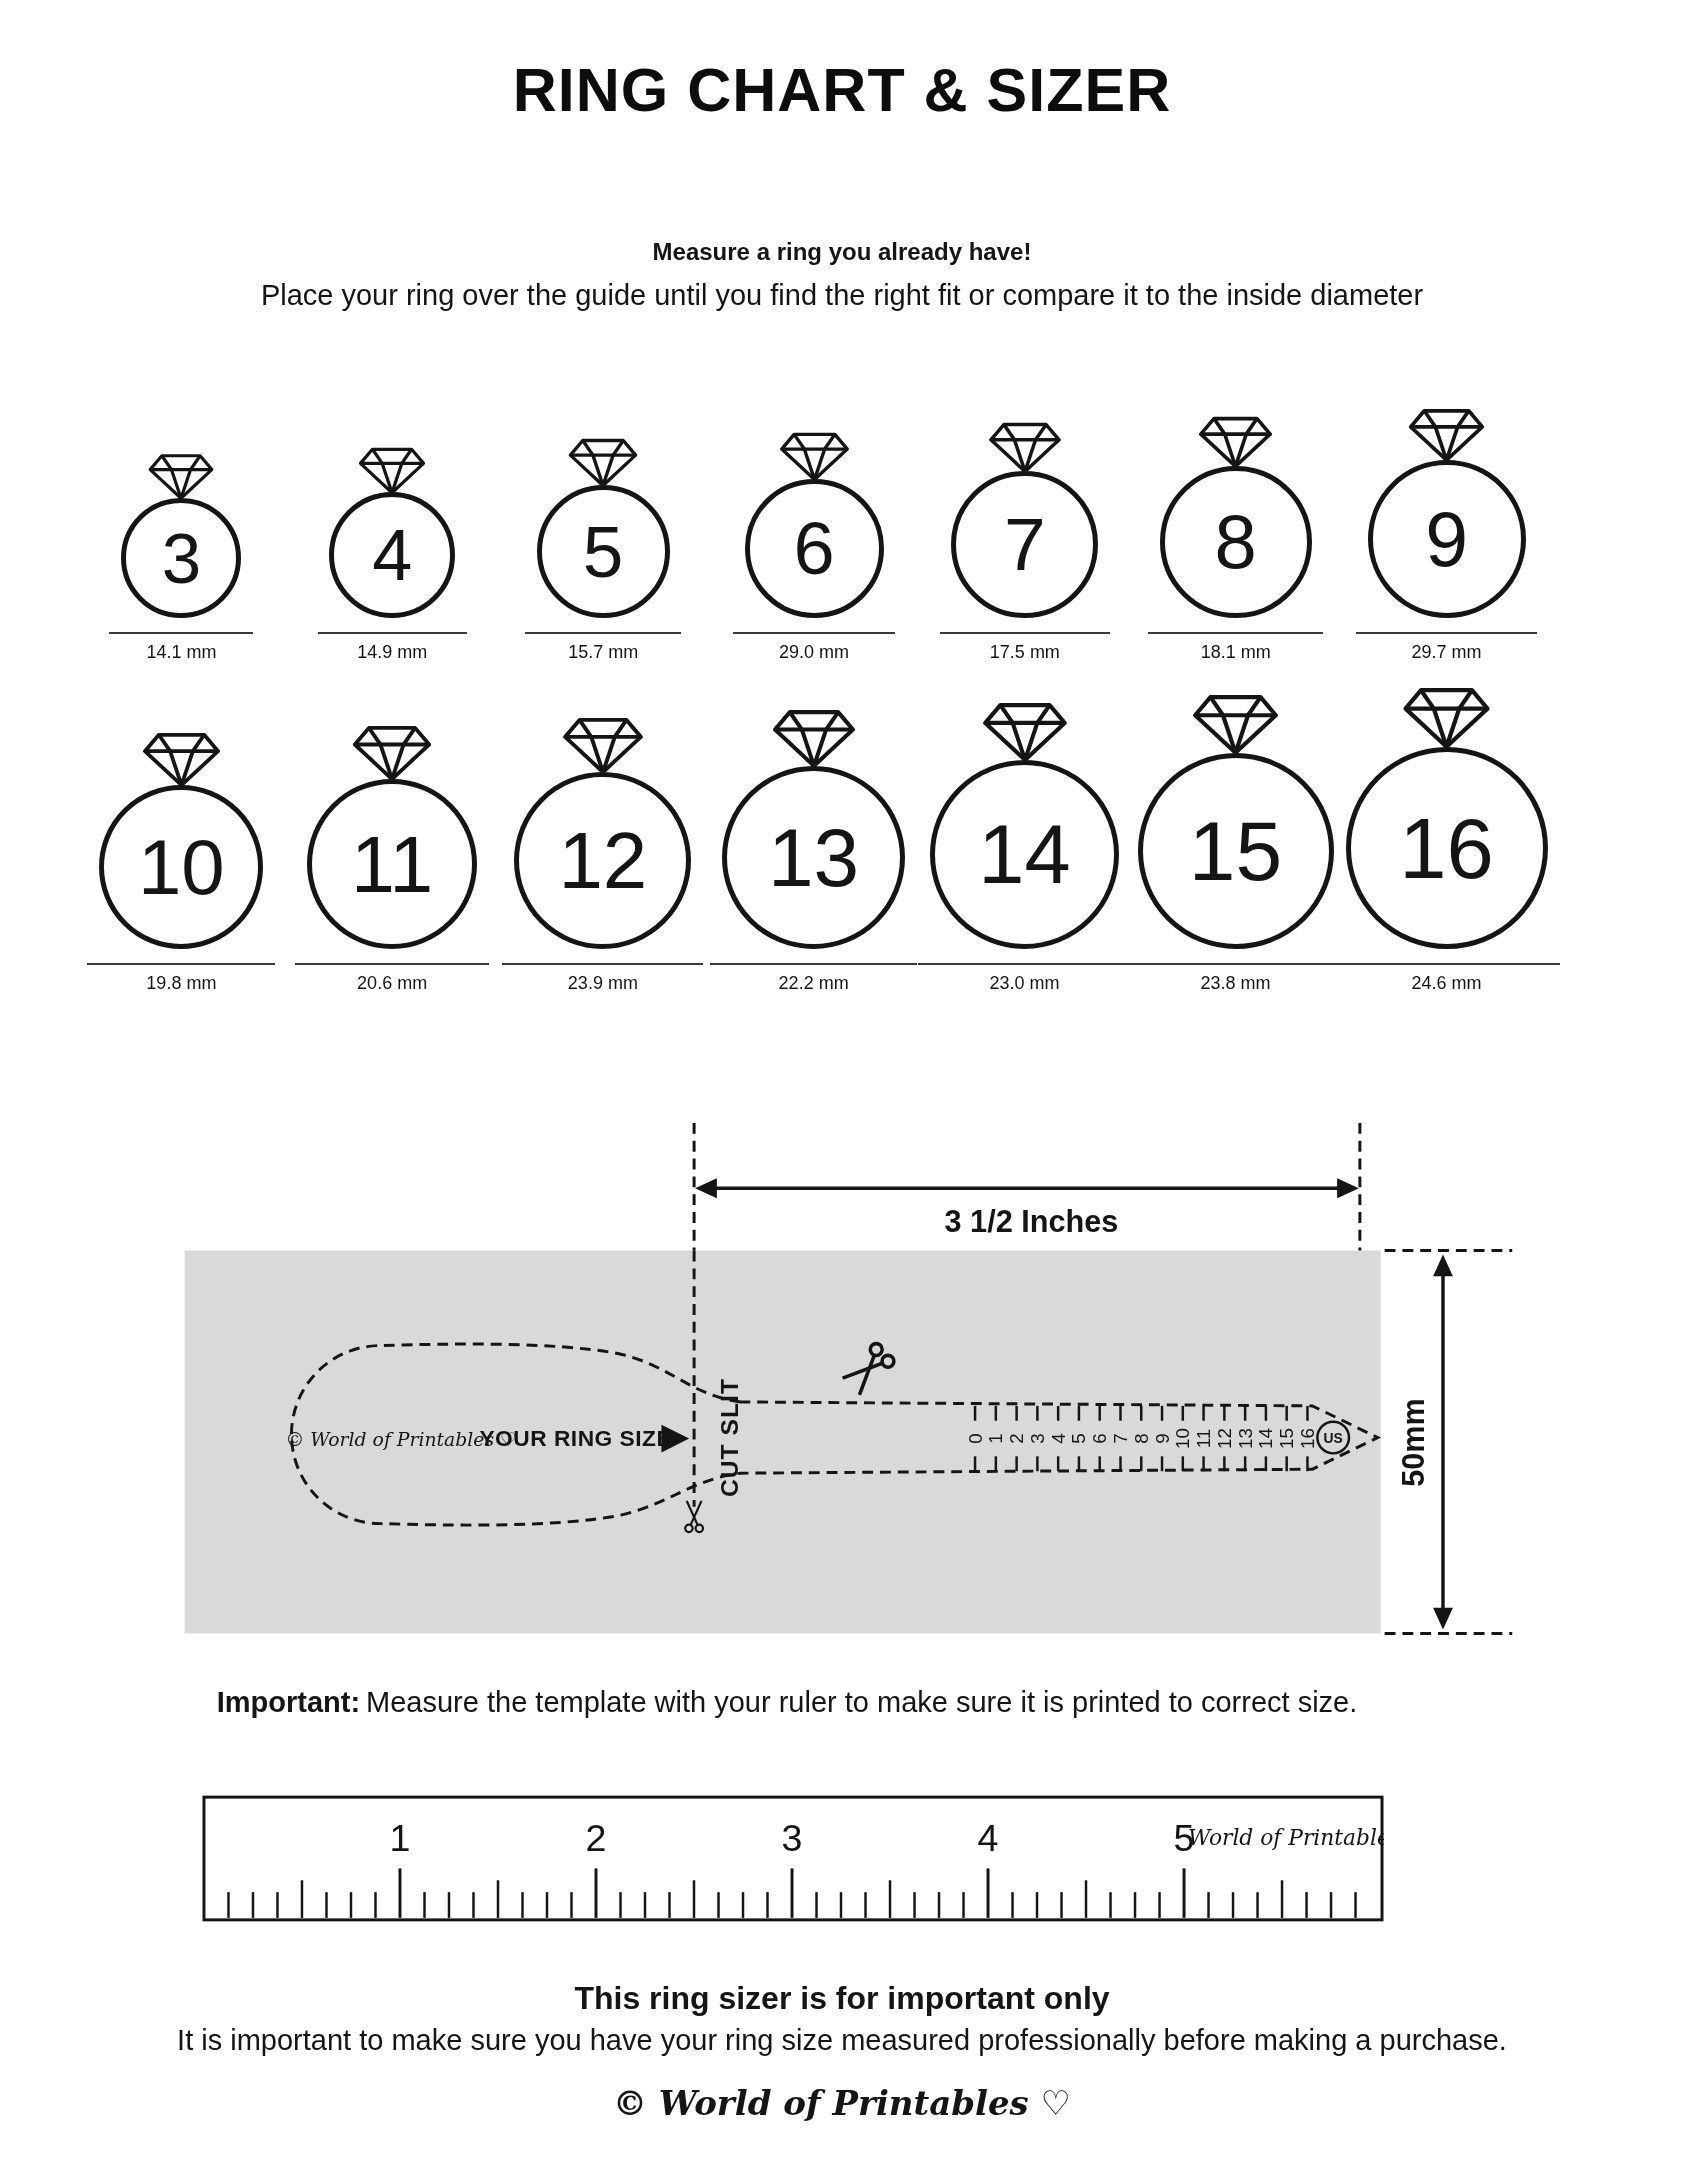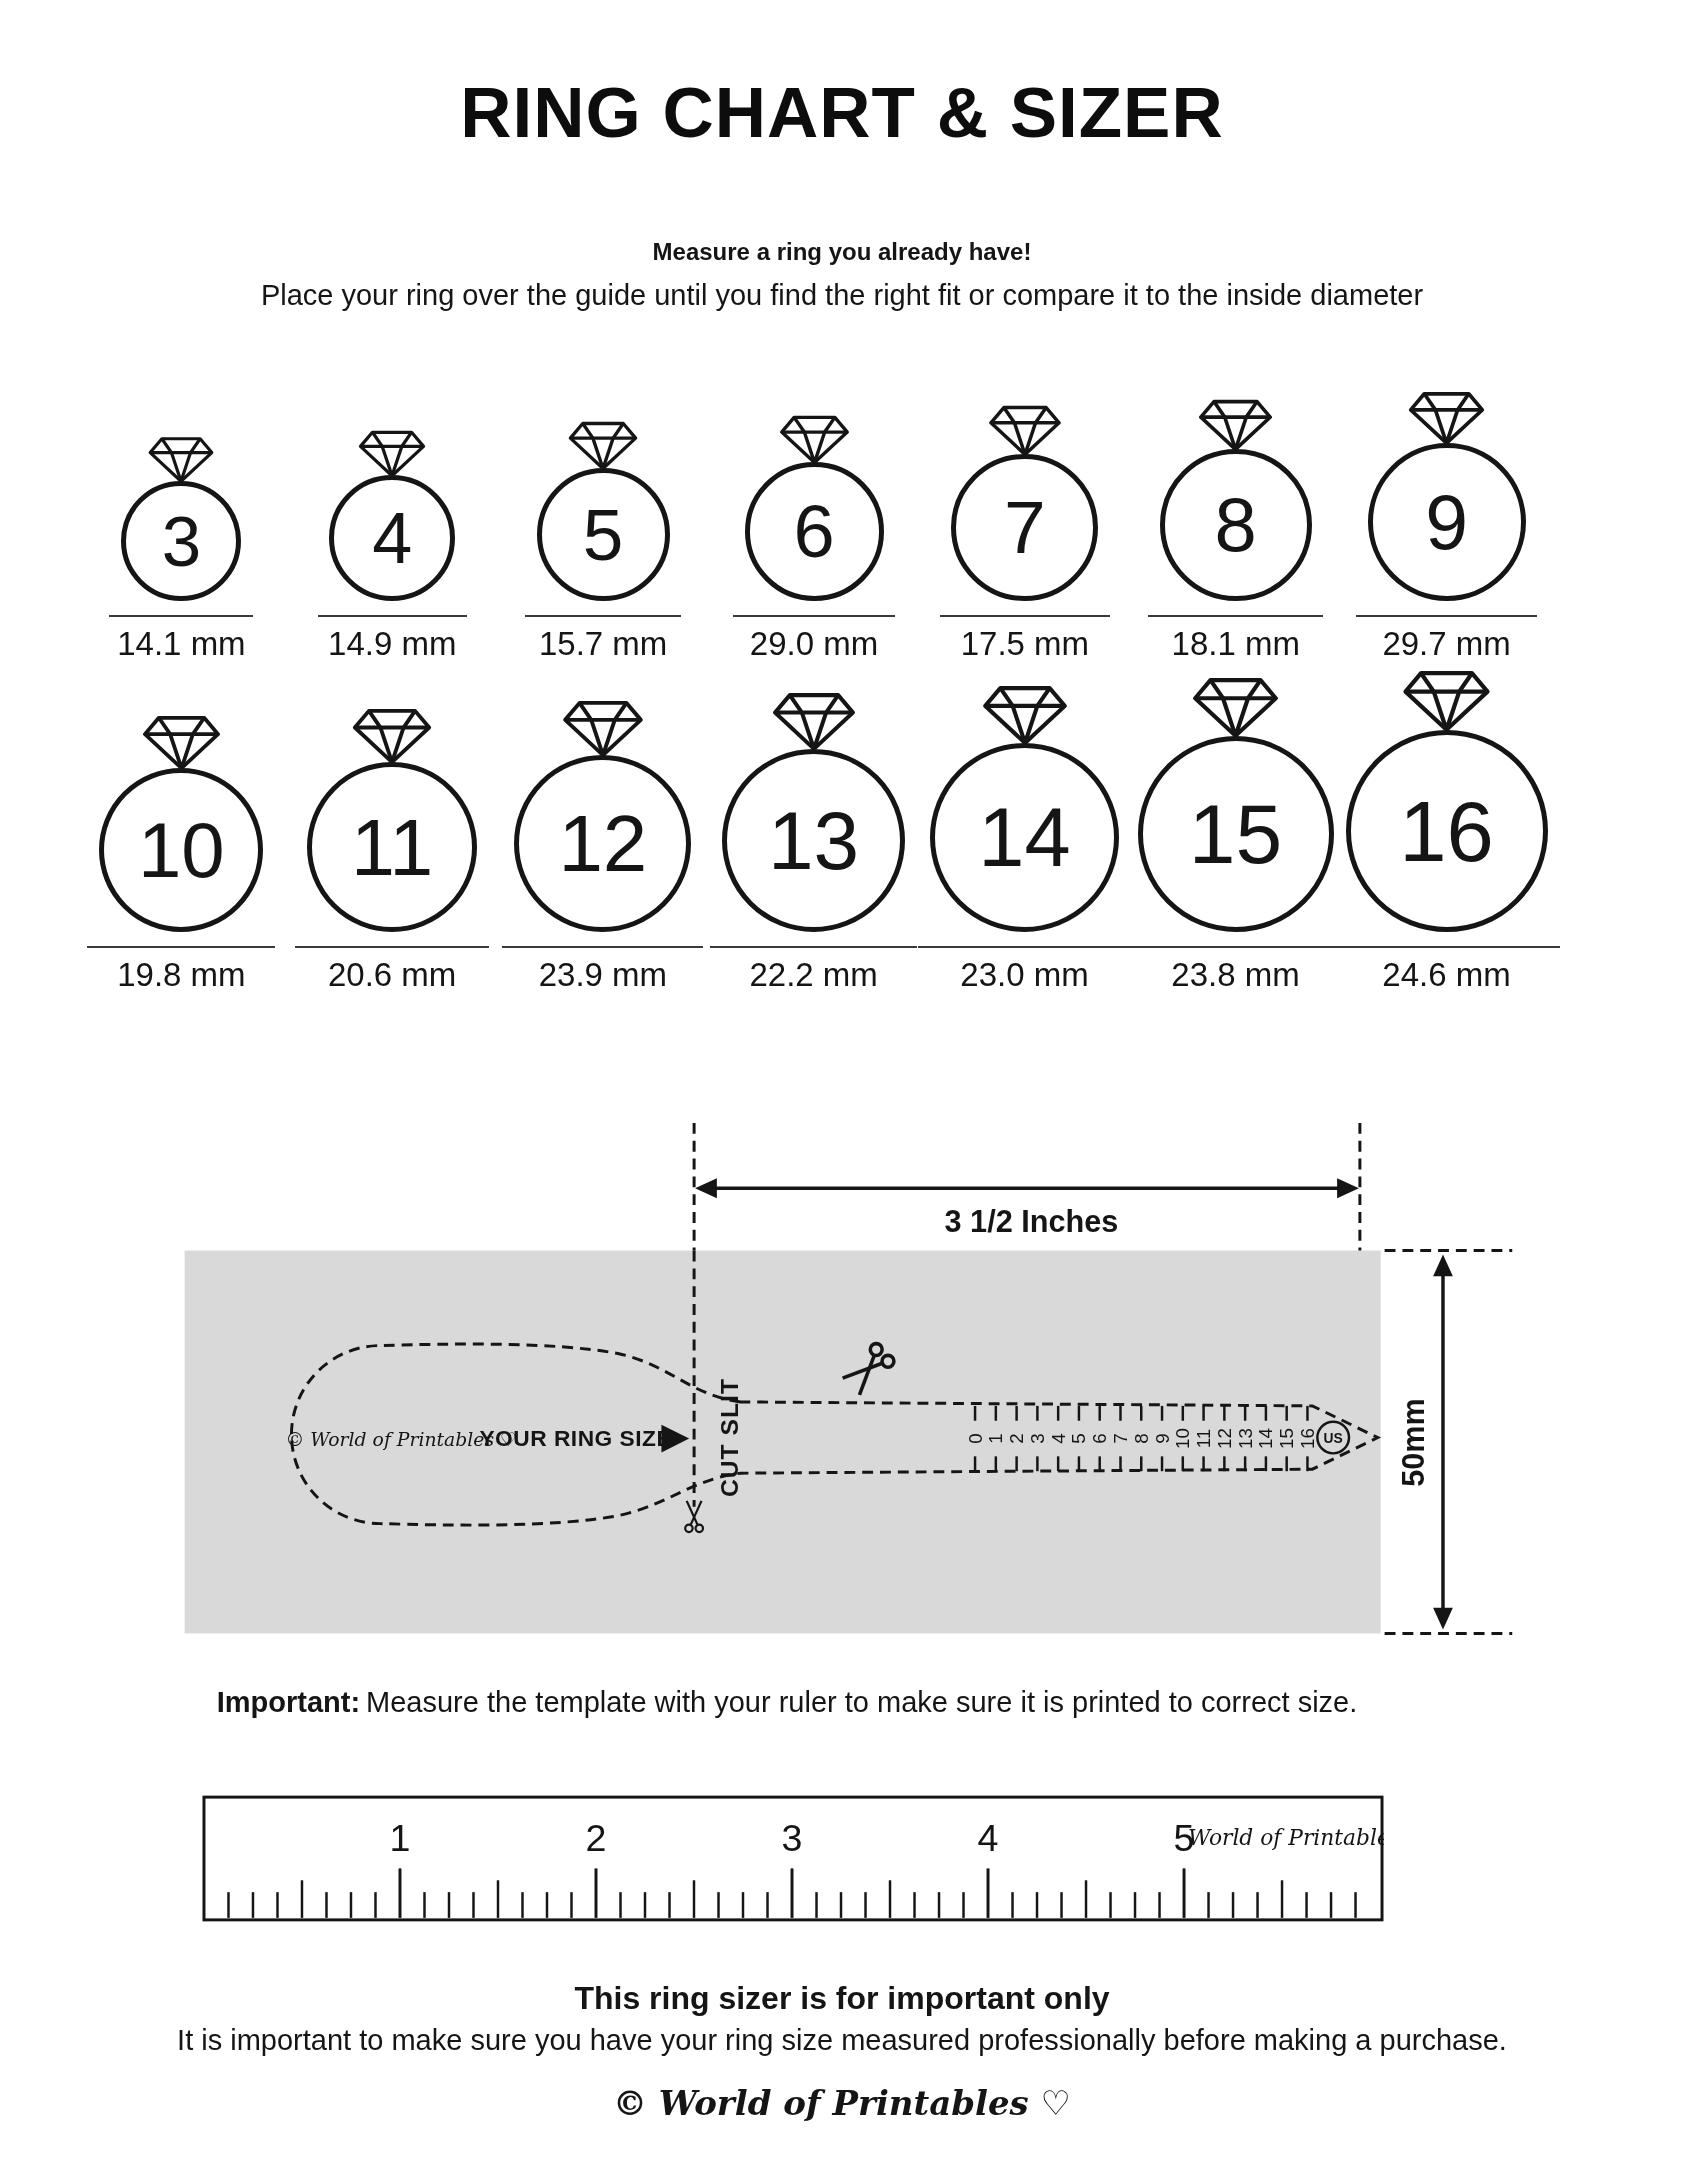--- a/index.html
+++ b/index.html
@@ -1,35 +1,35 @@
 <!DOCTYPE html>
 <html><head>
 <meta charset="utf-8">
 <style>
   html,body{margin:0;padding:0;}
   body{
     width:1684px;height:2178px;position:relative;background:#ffffff;overflow:hidden;
     font-family:"Liberation Sans","DejaVu Sans",sans-serif;color:#151515;
   }
   .abs{position:absolute;left:0;width:100%;text-align:center;}
-  .title{top:72px;font-size:71px;font-weight:900;letter-spacing:1px;color:#0d0d0d;}
+  .title{top:55px;font-size:61px;font-weight:900;letter-spacing:1px;color:#0d0d0d;}
   .sub-bold{top:238px;font-size:24px;font-weight:700;}
   .sub{top:279px;font-size:29px;}
   .rings-row{position:absolute;left:76px;width:1476px;display:flex;align-items:flex-end;}
   .row1{top:386px;height:277px;}
   .row2{top:661px;height:333px;}
   .ring{width:211px;display:flex;flex-direction:column;align-items:center;justify-content:flex-end;}
   .gem{display:block;margin-bottom:-4px;}
   .ring-circle{
     border:5px solid #151515;border-radius:50%;box-sizing:content-box;
     display:flex;align-items:center;justify-content:center;line-height:1;
     background:#ffffff;font-weight:400;
   }
   .ring-line{height:2px;background:#3a3a3a;margin-top:14px;}
-  .ring-mm{margin-top:8px;font-size:33px;}
+  .ring-mm{margin-top:8px;font-size:18px;}
   .sizer-svg{position:absolute;top:1119px;left:0;}
   svg text{font-family:"Liberation Sans","DejaVu Sans",sans-serif;fill:#151515;}
   .svg-bold{font-weight:700;}
   .script{font-family:"DejaVu Serif","Liberation Serif",serif;font-style:italic;}
   .dash{stroke:#151515;stroke-width:3;stroke-dasharray:11 7;fill:none;}
   .solid{stroke:#151515;stroke-width:3.5;}
   .important{top:1657px;left:0;width:1574px;font-size:29px;}
   .important .b{font-weight:700;margin-right:6px;}
   .ruler-svg{position:absolute;top:1795px;left:202px;}
   .foot-bold{top:1980px;font-size:32px;font-weight:700;}

